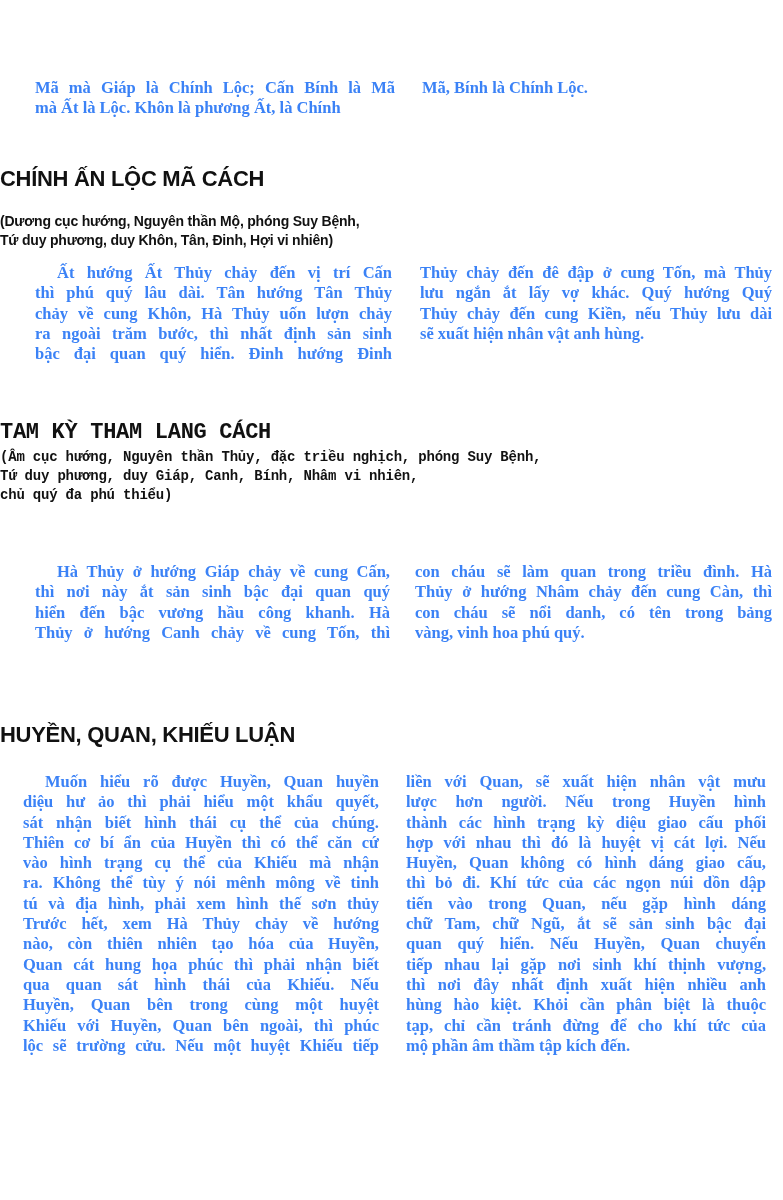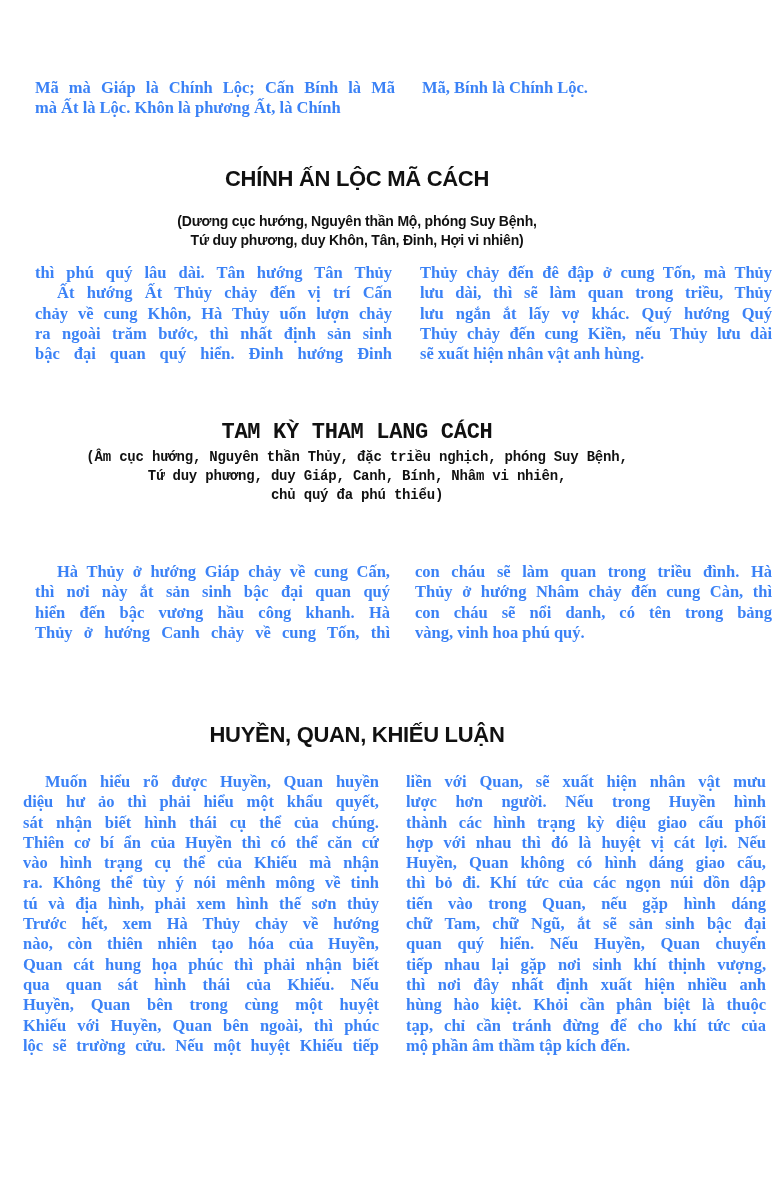--- a/index.html
+++ b/index.html
@@ -2,21 +2,21 @@
 <html><head>
 <meta charset="utf-8">
 <style>
   html, body { margin: 0; padding: 0; background: #fff; }
   body { width: 783px; height: 1200px; position: relative; overflow: hidden; color: #111; }
   .page { position: absolute; left: 0; top: 0; width: 783px; height: 1200px; }
   .col { position: absolute; font-family: "Liberation Serif", serif; font-size: 16.5px; font-weight: bold; line-height: 20.3px; color: #3b82f6; }
   .col .ln { display: block; white-space: nowrap; text-align: justify; text-align-last: justify; height: 20.3px; }
   .col .ln.last { text-align-last: left; }
   .col .ln.indent { padding-left: 22px; }
-  .heading { position: absolute; left: 0; width: 714px; text-align: center; font-family: "Liberation Sans", sans-serif; font-weight: bold; color: #111; }
+  .heading { position: absolute; left: 0; width: 714px; text-align: left; font-family: "Liberation Sans", sans-serif; font-weight: bold; color: #111; }
   .heading .title { font-size: 22px; letter-spacing: -0.3px; display: block; }
   .heading .sub { font-size: 14px; font-weight: bold; line-height: 19px; display: block; letter-spacing: -0.2px; }
   .page-number { position: absolute; left: 724px; top: 1174px; font-family: "Liberation Serif", serif; font-size: 16px; font-weight: bold; margin-top: 38px; }
 </style>
 </head>
 <body>
 
 <div class="page">
 
   <div class="col" style="left:35px; top:78px; width:360px;">
@@ -26,29 +26,28 @@
   <div class="col" style="left:422px; top:78px; width:330px;">
     <span class="ln last">Mã, Bính là Chính Lộc.</span>
   </div>
 
   <div class="heading" style="top:166px;">
     <span class="title">CHÍNH ẤN LỘC MÃ CÁCH</span>
     <span class="sub" style="margin-top:20px;">(Dương cục hướng, Nguyên thần Mộ, phóng Suy Bệnh,</span>
     <span class="sub">Tứ duy phương, duy Khôn, Tân, Đinh, Hợi vi nhiên)</span>
   </div>
   <div class="col" style="left:35px; top:263px; width:357px;">
+    <span class="ln indent">Ất hướng Ất Thủy chảy đến vị trí Cấn</span>
     <span class="ln">thì phú quý lâu dài. Tân hướng Tân Thủy</span>
-    <span class="ln indent">Ất hướng Ất Thủy chảy đến vị trí Cấn</span>
     <span class="ln">chảy về cung Khôn, Hà Thủy uốn lượn chảy</span>
     <span class="ln">ra ngoài trăm bước, thì nhất định sản sinh</span>
     <span class="ln">bậc đại quan quý hiển. Đinh hướng Đinh</span>
   </div>
   <div class="col" style="left:420px; top:263px; width:352px;">
     <span class="ln">Thủy chảy đến đê đập ở cung Tốn, mà Thủy</span>
-    <span class="ln">lưu dài, thì sẽ làm quan trong triều, Thủy</span>
     <span class="ln">lưu ngắn ắt lấy vợ khác. Quý hướng Quý</span>
     <span class="ln">Thủy chảy đến cung Kiền, nếu Thủy lưu dài</span>
     <span class="ln last">sẽ xuất hiện nhân vật anh hùng.</span>
   </div>
 
   <div class="heading" style="top:420px;font-family:Liberation Mono, monospace;">
     <span class="title">TAM KỲ THAM LANG CÁCH</span>
     <span class="sub" style="margin-top:3px;">(Âm cục hướng, Nguyên thần Thủy, đặc triều nghịch, phóng Suy Bệnh,</span>
     <span class="sub">Tứ duy phương, duy Giáp, Canh, Bính, Nhâm vi nhiên,</span>
     <span class="sub">chủ quý đa phú thiểu)</span>

